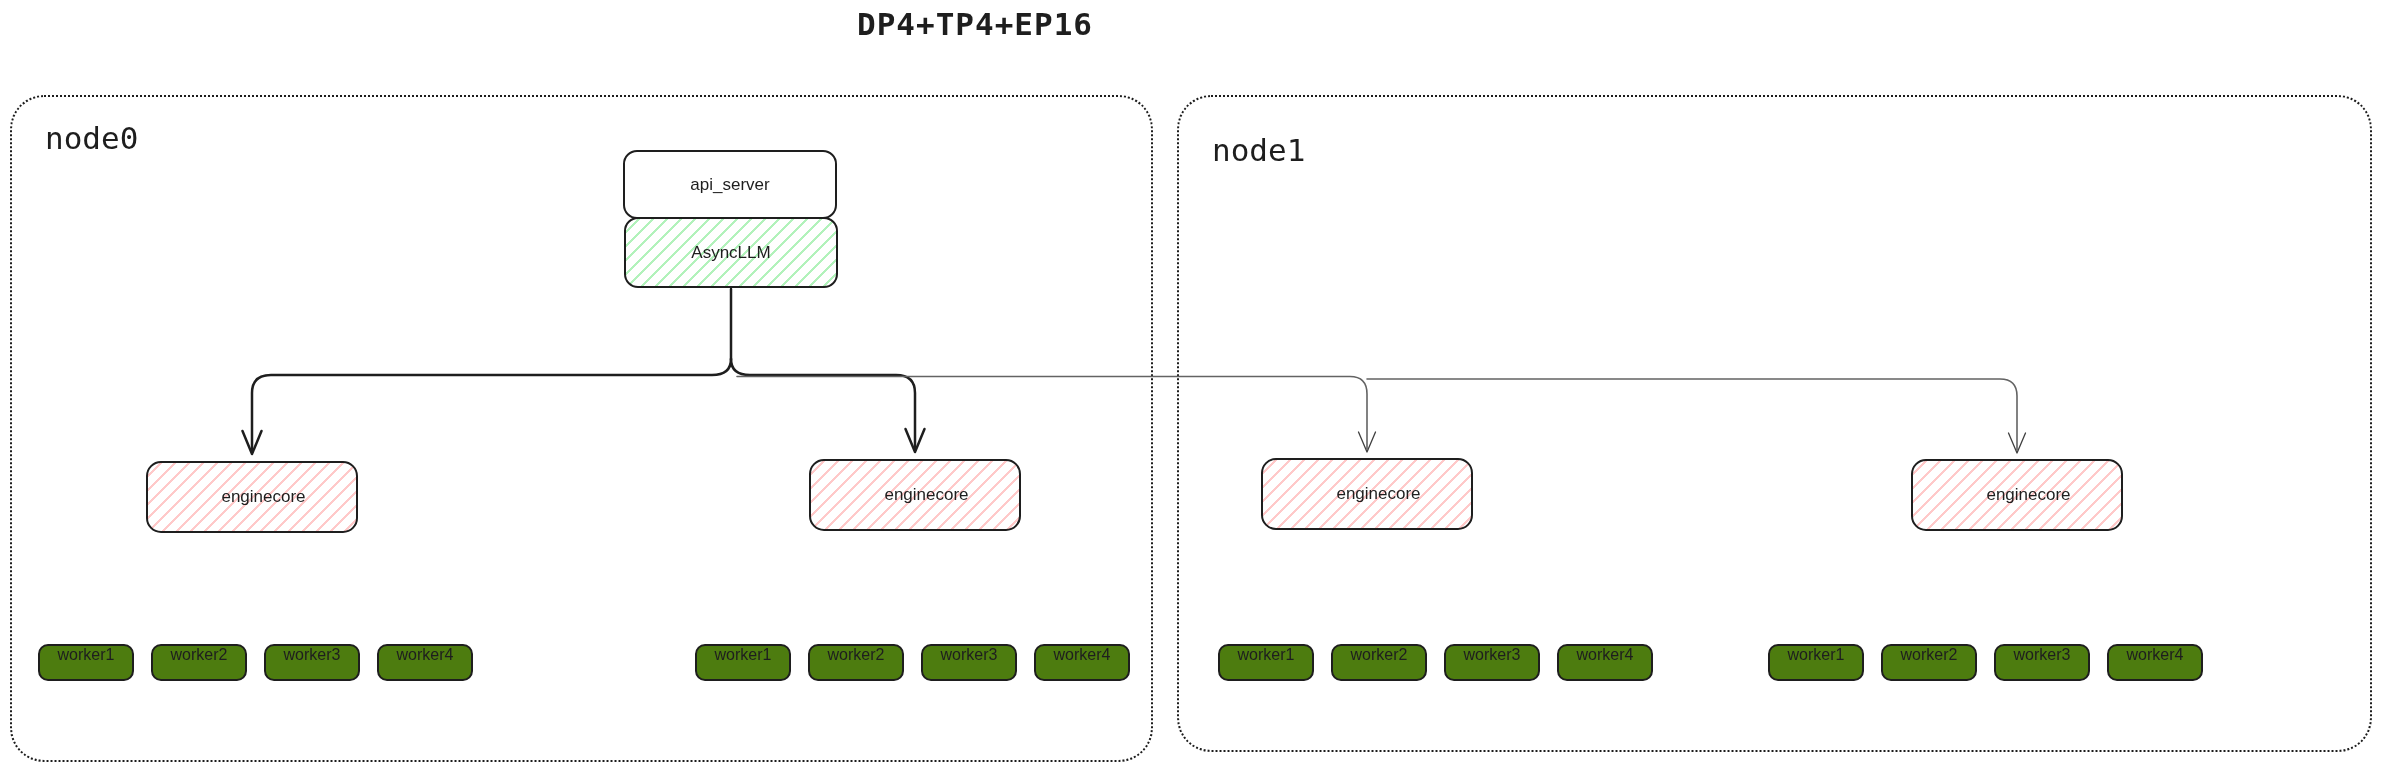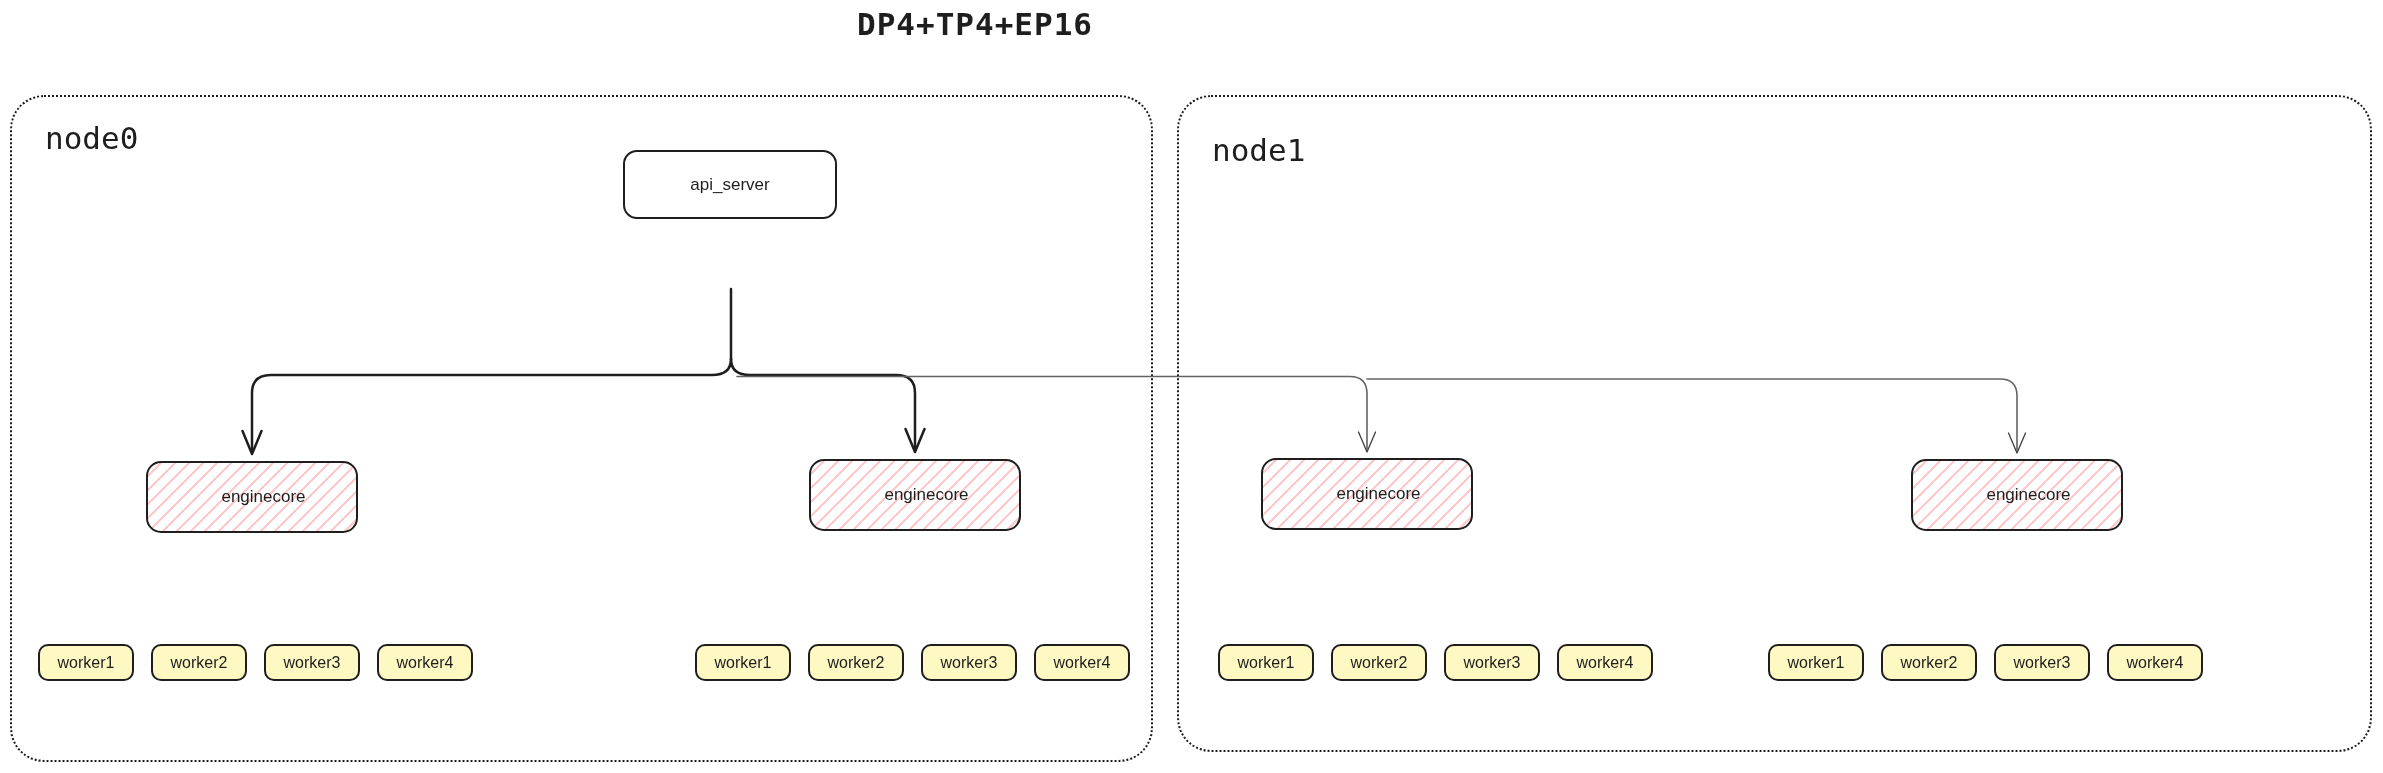--- a/index.html
+++ b/index.html
@@ -97,23 +97,22 @@
   #worker-group-1 { left: 695px; }
   #worker-group-2 { left: 1218px; }
   #worker-group-3 { left: 1768px; }
   .worker {
     position: relative;
     box-sizing: border-box;
     width: 96px;
     height: 37px;
     border: 2px solid #1e1e1e;
     border-radius: 10px;
-    background: #fef9c3;
+    background: #4d7c0f;
     display: flex;
-    align-items: center;
     justify-content: center;
     font-size: 16px;
     color: #1e1e1e;
   }
 </style>
 </head>
 <body>
 
 <div id="canvas">
 
@@ -140,20 +139,23 @@
     </g>
     <g stroke="#3f3f3f" stroke-width="1.3" fill="none" stroke-linecap="round" stroke-linejoin="round">
       <path d="M1358.5 432 L1367 452 L1375.5 432"></path>
       <path d="M2008.5 433 L2017 453 L2025.5 433"></path>
     </g>
   </svg>
 
   <div class="box" id="api-server">
     <span>api_server</span>
   </div>
+  <div class="box hatch-green" id="async-llm">
+    <span>AsyncLLM</span>
+  </div>
 
   <div class="box hatch-red enginecore" id="enginecore-0">
     <span>enginecore</span>
   </div>
   <div class="box hatch-red enginecore" id="enginecore-1">
     <span>enginecore</span>
   </div>
   <div class="box hatch-red enginecore" id="enginecore-2">
     <span>enginecore</span>
   </div>

